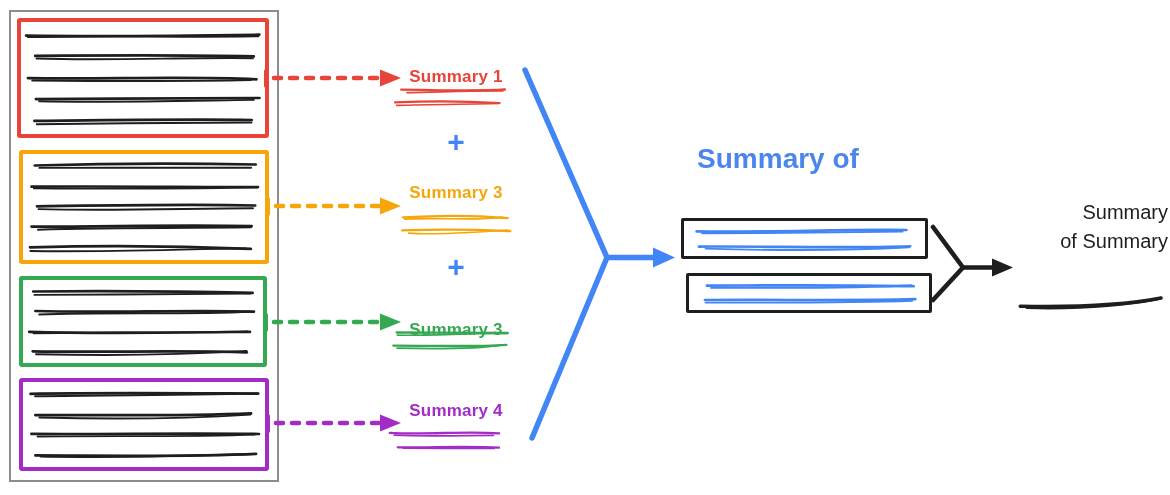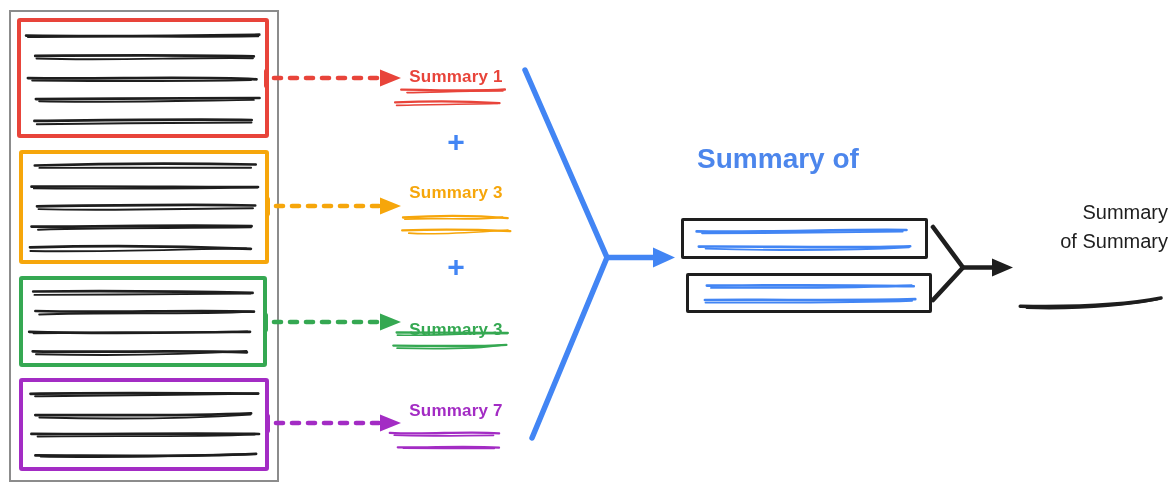--- a/index.html
+++ b/index.html
@@ -167,21 +167,21 @@
   <div class="abs plus" style="left:441px;top:251px;">+</div>
 
   <div class="abs sum-label c-green" style="left:391px;top:300px;">Summary 3</div>
   <svg class="abs" style="left:386px;top:326px;" width="126" height="26">
       <path d="M 10.6 6.5 C 47.3 6.7, 88.5 6.5, 121.8 7.0" fill="none" style="stroke:var(--green)" stroke-width="2.30" stroke-linecap="round"></path>
       <path d="M 11.4 9.2 C 47.3 9.7, 88.5 6.8, 121.4 7.5" fill="none" style="stroke:var(--green)" stroke-width="1.66" stroke-linecap="round"></path>
       <path d="M 7.3 19.6 C 44.6 19.5, 86.4 21.1, 120.4 18.8" fill="none" style="stroke:var(--green)" stroke-width="2.30" stroke-linecap="round"></path>
       <path d="M 11.1 22.2 C 44.6 23.0, 86.4 23.7, 115.1 19.1" fill="none" style="stroke:var(--green)" stroke-width="1.66" stroke-linecap="round"></path>
     </svg>
 
-  <div class="abs sum-label c-purple" style="left:391px;top:401px;">Summary 7</div>
+  <div class="abs sum-label c-purple" style="left:391px;top:401px;">Summary 4</div>
   <svg class="abs" style="left:386px;top:427px;" width="126" height="26">
       <path d="M 3.8 5.8 C 39.9 8.1, 80.3 3.7, 113.1 6.4" fill="none" style="stroke:var(--purple)" stroke-width="2.30" stroke-linecap="round"></path>
       <path d="M 8.3 8.2 C 39.9 9.6, 80.3 8.4, 107.5 8.4" fill="none" style="stroke:var(--purple)" stroke-width="1.66" stroke-linecap="round"></path>
       <path d="M 11.8 20.3 C 45.2 20.7, 82.7 18.5, 113.0 20.7" fill="none" style="stroke:var(--purple)" stroke-width="2.30" stroke-linecap="round"></path>
       <path d="M 17.4 21.2 C 45.2 21.4, 82.7 21.2, 108.3 21.4" fill="none" style="stroke:var(--purple)" stroke-width="1.66" stroke-linecap="round"></path>
     </svg>
 
   <div class="abs sos-title">
     <span>Summary of</span>
   </div>

